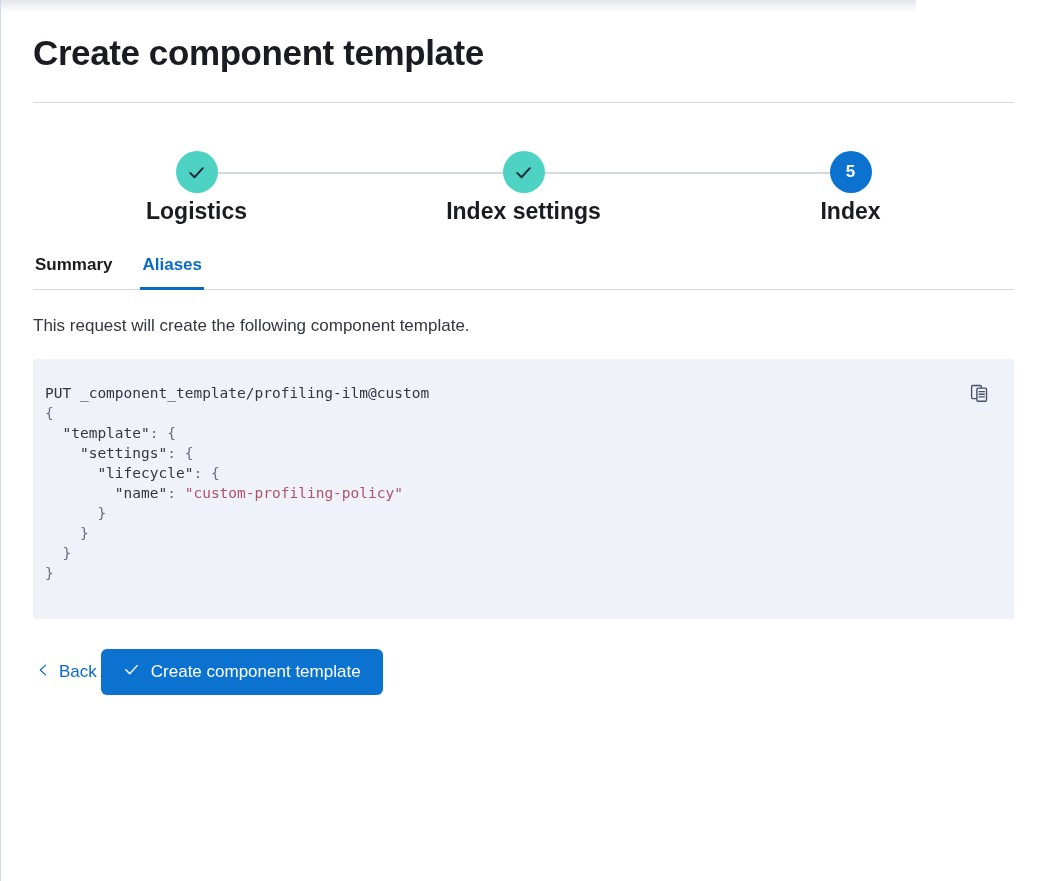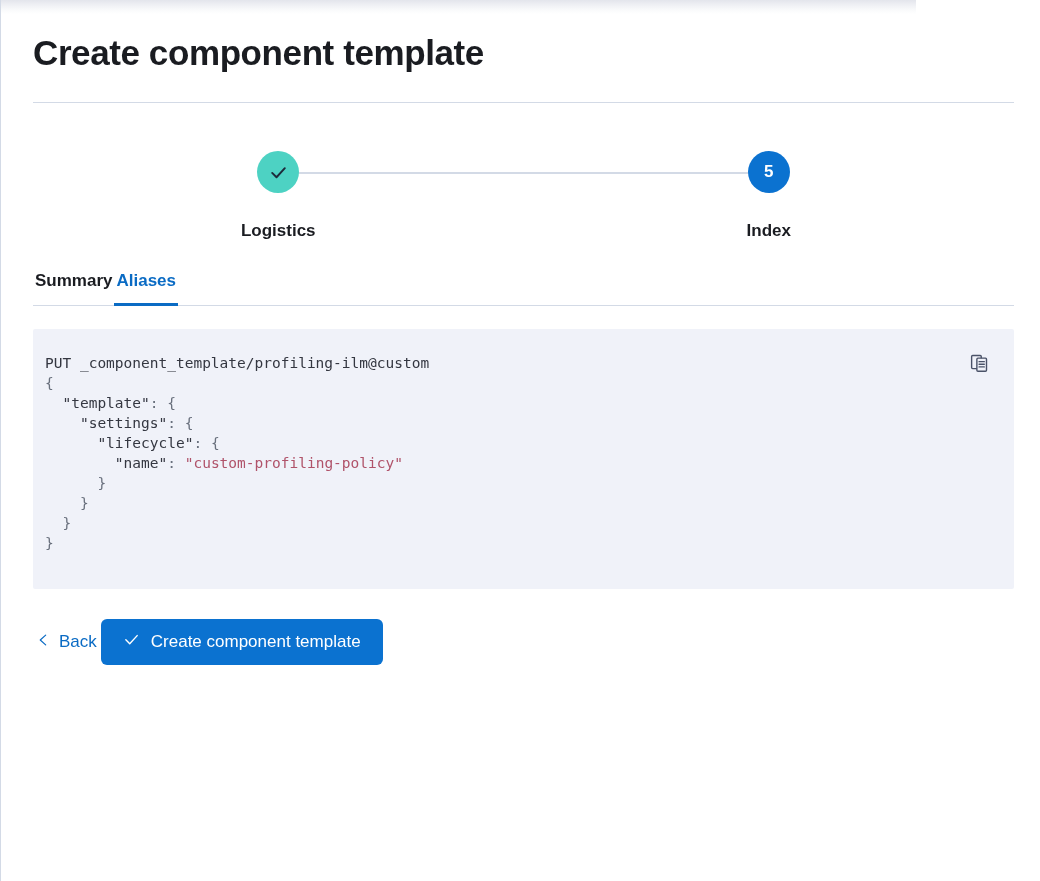--- a/index.html
+++ b/index.html
@@ -49,33 +49,33 @@
   .step:last-child .line { display: none; }
   .circle {
     position: relative; z-index: 1;
     width: 42px; height: 42px; border-radius: 50%;
     display: flex; align-items: center; justify-content: center;
     font-size: 17px; font-weight: 600;
   }
   .circle.done { background: #4dd2c3; color: #1d2a3a; }
   .circle.current { background: #0b72d0; color: #ffffff; }
   .step-label {
-    margin-top: 28px; font-size: 17px; font-weight: 700; color: #1a1c21;
+    margin-top: 5px; font-size: 23px; font-weight: 700; color: #1a1c21;
     white-space: nowrap;
   }
 
   
   .section-title {
     margin: 44px 0 0 0;
     font-size: 29px; font-weight: 700; letter-spacing: -0.3px; color: #1a1c21;
   }
 
   
   .tabs {
-    display: flex; margin-top: 30px;
+    display: flex; gap: 26px; margin-top: 30px;
     border-bottom: 1px solid #d3dae6;
   }
   .tab {
     font-size: 17px; font-weight: 700; color: #1a1c21;
     padding: 0 2px 12px 2px; cursor: pointer;
     border-bottom: 3px solid transparent; margin-bottom: -1px;
     background: none; border-top: none; border-left: none; border-right: none;
     font-family: inherit;
   }
   .tab.active { color: #0a6bc4; border-bottom-color: #0a6bc4; }
@@ -133,37 +133,47 @@
       <div class="step">
         <div class="line"></div>
         <div class="circle done">
           <svg width="19" height="19" viewBox="0 0 24 24" fill="none" stroke="#1d2a3a" stroke-width="2.4" stroke-linecap="round" stroke-linejoin="round">
               <polyline points="4,12.5 9.5,18 20,6.5"></polyline>
             </svg>
         </div>
         <div class="step-label">Logistics</div>
       </div>
 
+      <div class="step">
+        <div class="line"></div>
+        <div class="circle done">
+          <svg width="19" height="19" viewBox="0 0 24 24" fill="none" stroke="#1d2a3a" stroke-width="2.4" stroke-linecap="round" stroke-linejoin="round">
+              <polyline points="4,12.5 9.5,18 20,6.5"></polyline>
+            </svg>
+        </div>
+        <div class="step-label">Index settings</div>
+      </div>
 
 
 
       <div class="step">
 
         <div class="circle current">5</div>
         <div class="step-label">Index</div>
       </div>
 
     </div>
 
 
     <div class="tabs">
       <button class="tab">Summary</button>
       <button class="tab active">Aliases</button>
     </div>
 
+    <div class="desc">This request will create the following component template.</div>
 
     <div class="code-wrap">
       <pre class="code"><span class="k">PUT _component_template/profiling-ilm@custom</span>
 <span>{
   <span class="k">"template"</span>: {
     <span class="k">"settings"</span>: {
       <span class="k">"lifecycle"</span>: {
         <span class="k">"name"</span>: <span class="str">"custom-profiling-policy"</span>
       }
     }

